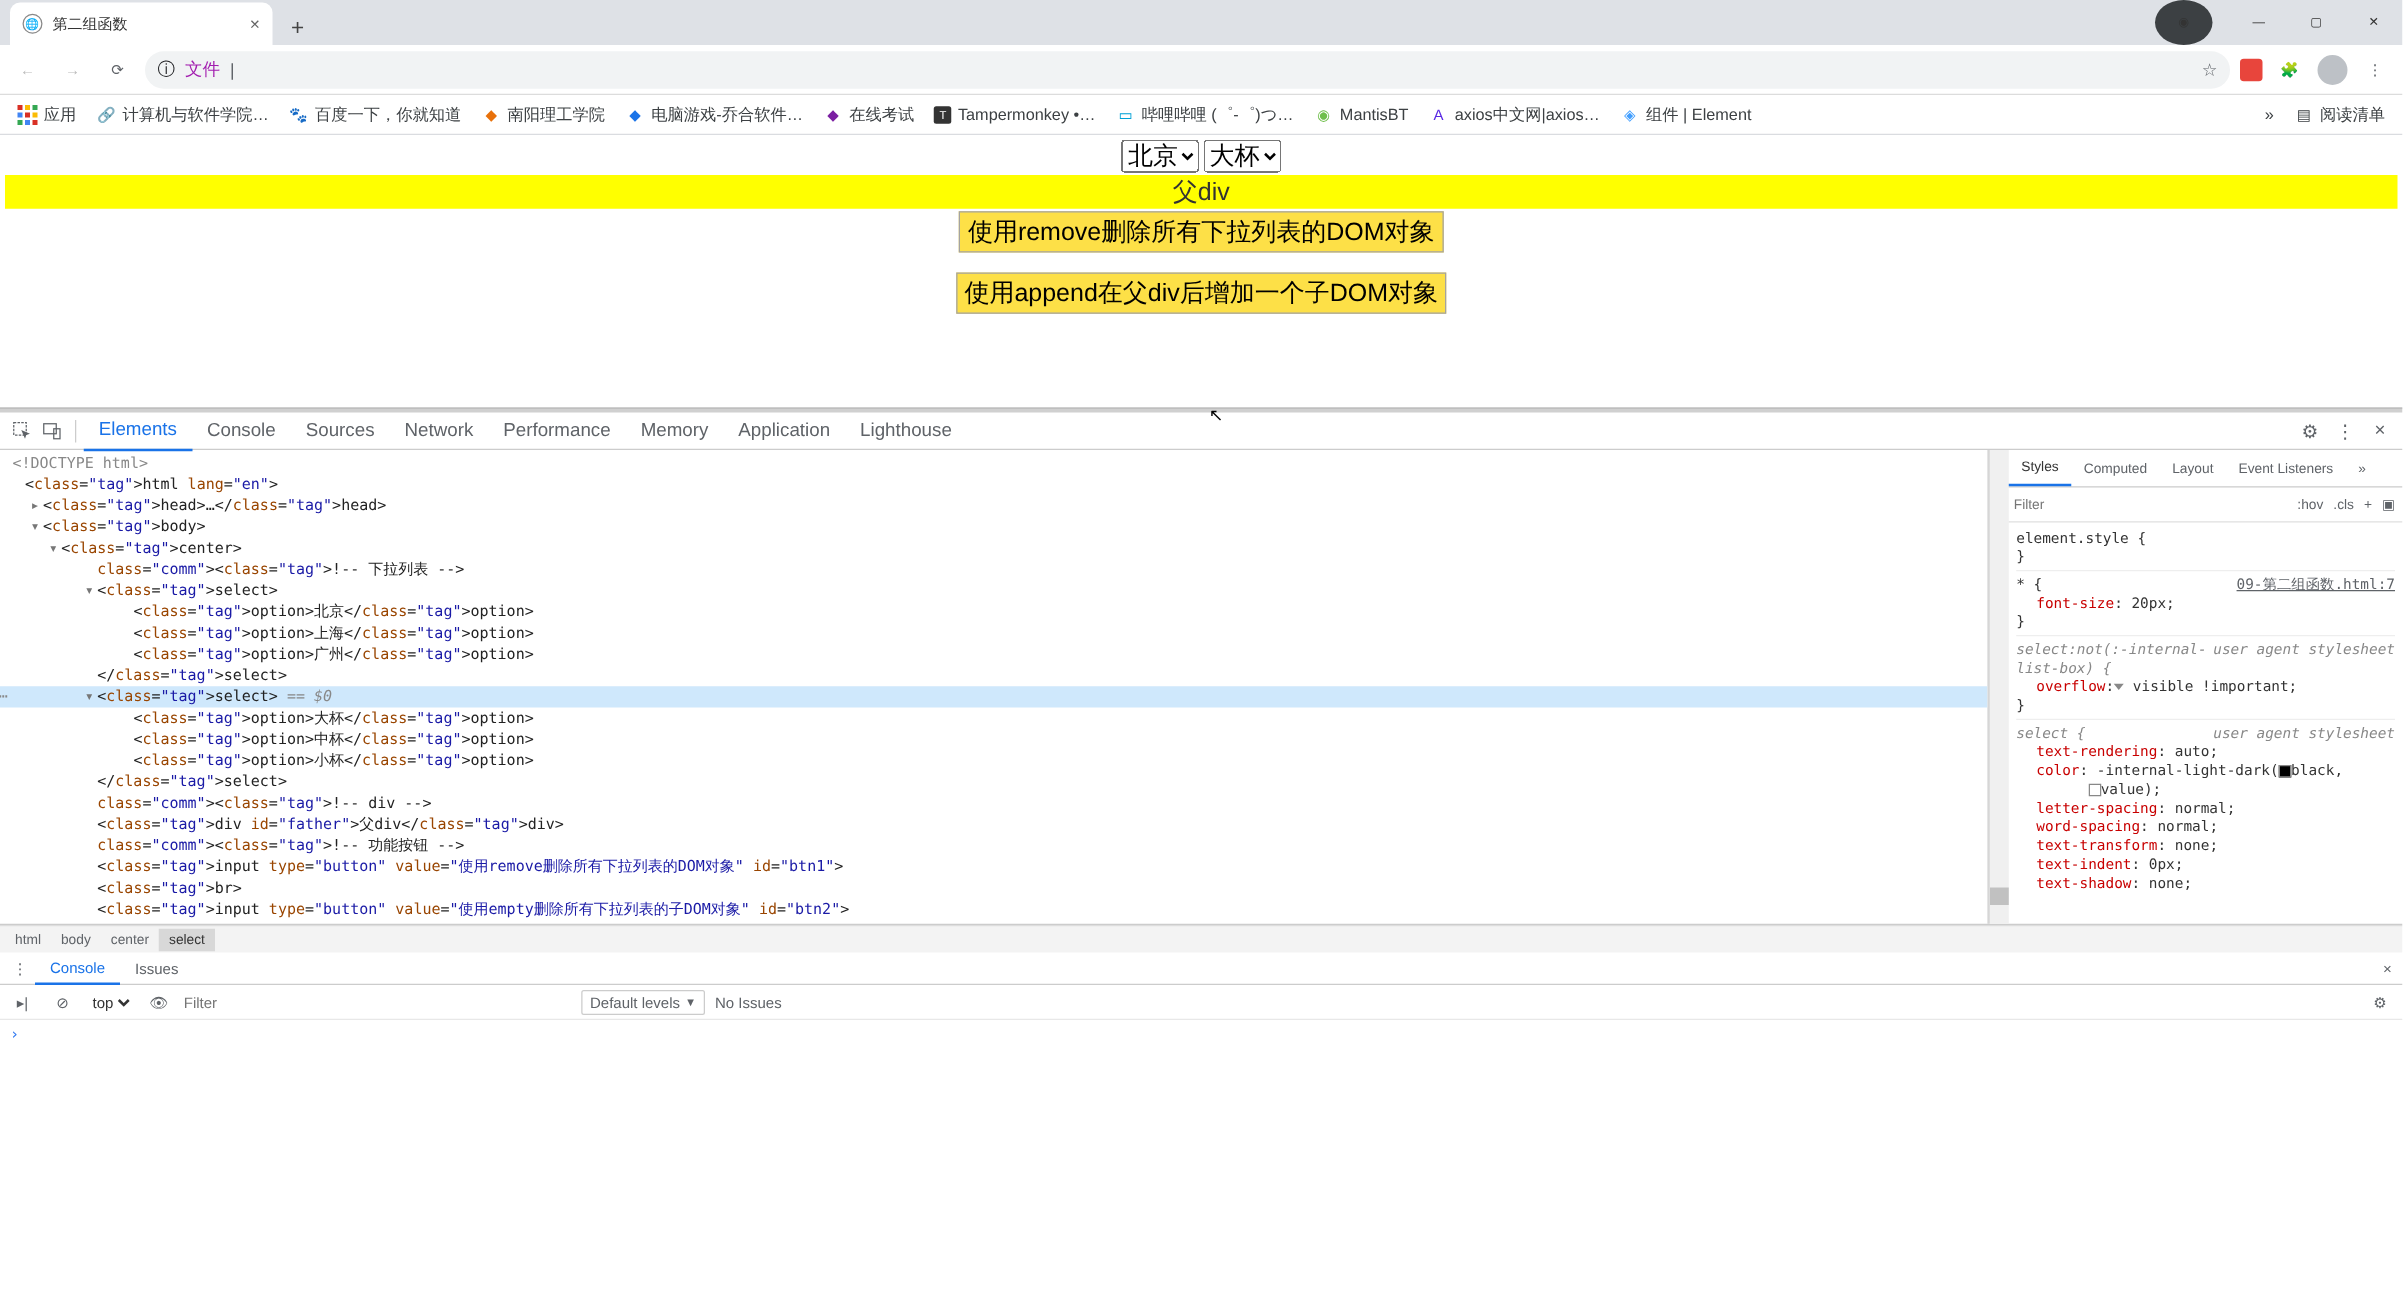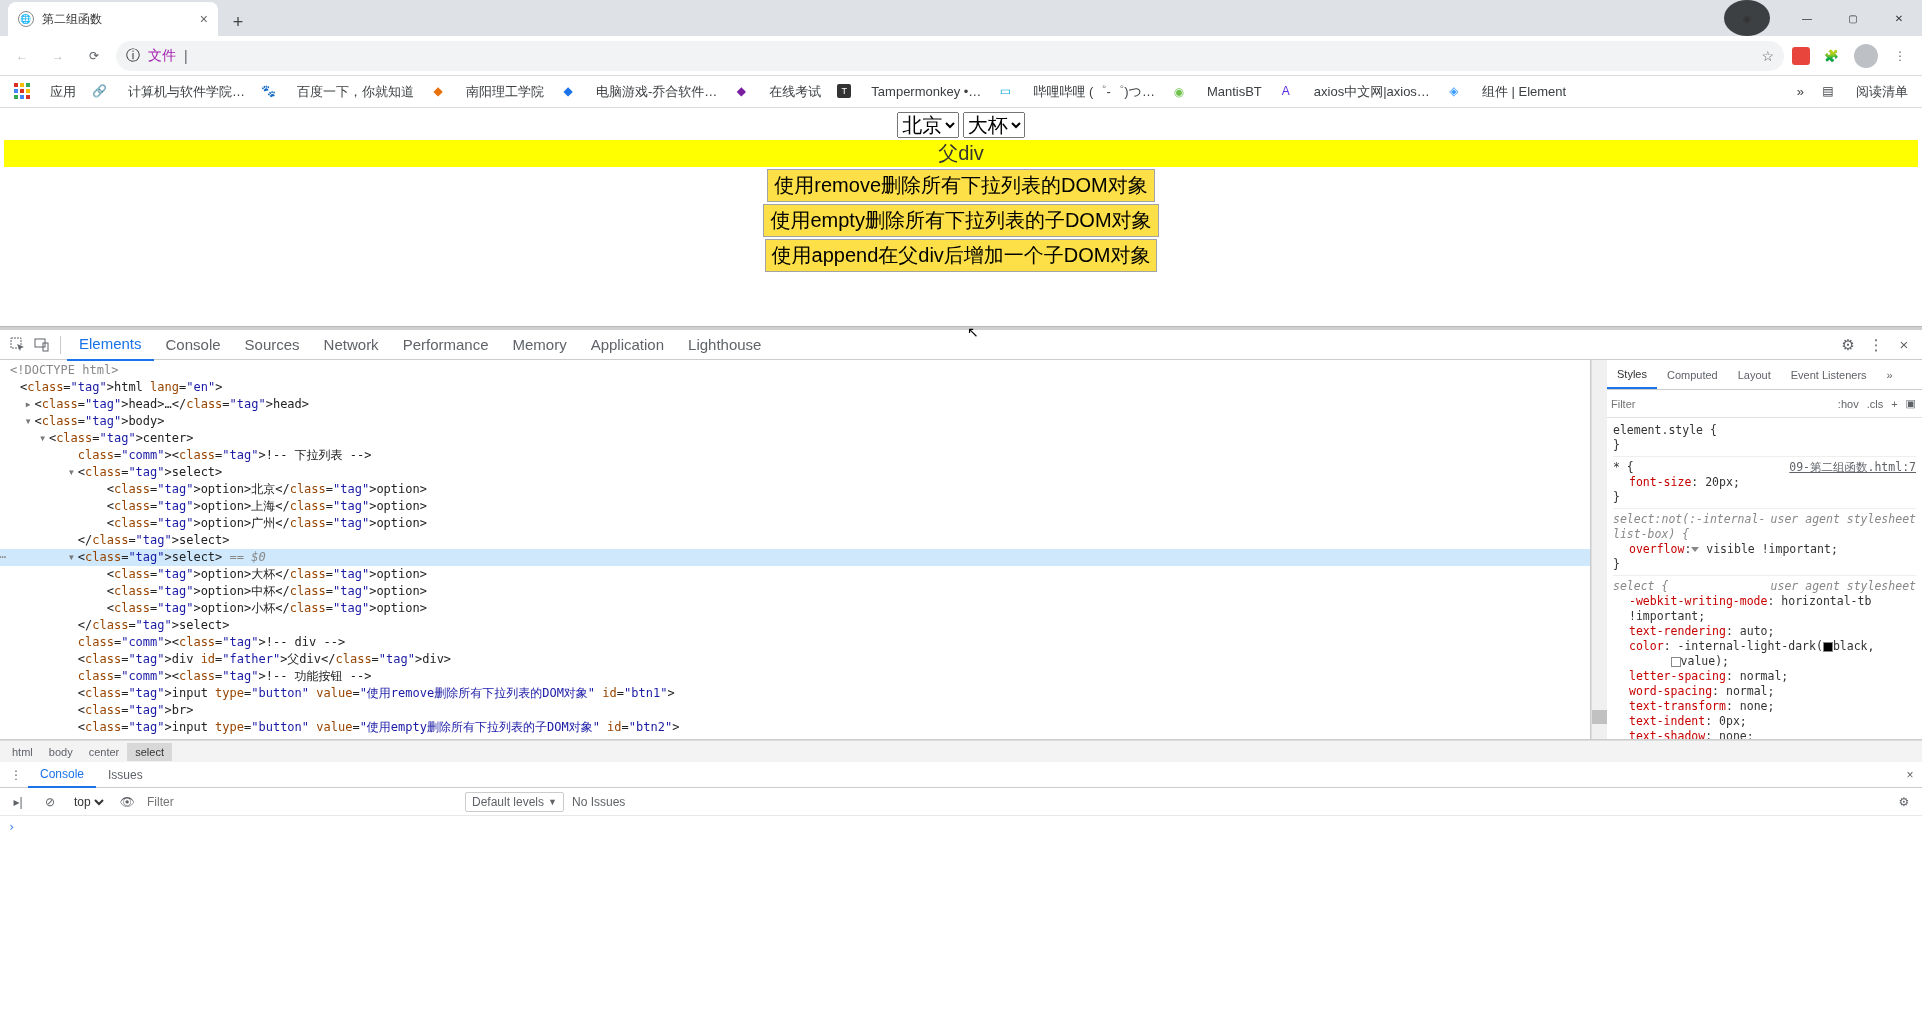--- a/index.html
+++ b/index.html
@@ -20,21 +20,21 @@
   .tbtn { width:28px; height:28px; display:flex; align-items:center; justify-content:center; color:#5f6368; border-radius:50%;}
   .tbtn.disabled{color:#bbb;}
   .urlbox { flex:1; height:30px; background:#f1f3f4; border-radius:15px; display:flex; align-items:center; padding:0 10px; gap:8px; color:#202124; font-size:14px;}
   .url-chip { color:#a21caf; font-size:14px;}
   .url-sep { color:#5f6368;}
   .star { margin-left:auto; color:#5f6368;}
   .ext { width:18px;height:18px;background:#e8453c;border-radius:3px;}
 
   
   .bookbar { height:32px; background:#fff; display:flex; align-items:center; padding:0 8px; gap:4px; border-bottom:1px solid #dadce0; font-size:13px; color:#3c4043;}
-  .bookbar .bm { display:flex; align-items:flex-start; gap:20px; padding:4px 6px; border-radius:4px; white-space:nowrap;}
+  .bookbar .bm { display:flex; align-items:center; gap:5px; padding:4px 6px; border-radius:4px; white-space:nowrap;}
   .bm .ic { width:16px; height:16px; display:flex; align-items:center; justify-content:center; font-size:12px;}
   .bookbar .spacer { flex:1; }
   .appgrid { display:grid; grid-template-columns:repeat(3,4px); grid-template-rows:repeat(3,4px); gap:2px;}
   .appgrid span{background:#d93025;width:4px;height:4px;}
   .appgrid span:nth-child(2){background:#fbbc04;} .appgrid span:nth-child(3){background:#34a853;} .appgrid span:nth-child(4){background:#4285f4;}
   .appgrid span:nth-child(5){background:#d93025;} .appgrid span:nth-child(6){background:#fbbc04;} .appgrid span:nth-child(7){background:#34a853;}
   .appgrid span:nth-child(8){background:#4285f4;} .appgrid span:nth-child(9){background:#d93025;}
 
   
   .page { padding:4px; text-align:center; }
@@ -189,21 +189,21 @@
       <span>阅读清单</span>
     </div>
 </div>
 
 <div class="page" style="position:relative;height:218px;">
   <center>
     <select id="sel1"><option>北京</option><option>上海</option><option>广州</option></select>
     <select id="sel2"><option>大杯</option><option>中杯</option><option>小杯</option></select>
     <div class="father">父div</div>
     <input type="button" value="使用remove删除所有下拉列表的DOM对象" style=""><br>
-    <input type="button" value="使用empty删除所有下拉列表的子DOM对象" style=""><br>
+    <br>
     <input type="button" value="使用append在父div后增加一个子DOM对象" style="">
   </center>
   <span class="cursor-ptr" style="left:967px;top:216px;">↖</span>
 </div>
 
 <div class="splitter"></div>
 
 <div class="devtools">
   <div class="dt-tabs">
     <div class="dt-icnbtn">
@@ -293,21 +293,20 @@
         </div>
         <div class="rule">
           <span class="uagent">user agent stylesheet</span>
           <span class="selr" style="font-style:italic;color:#888">select:not(:-internal-list-box) {</span><br>
           <div class="prop"><span class="pn">overflow</span>:<span class="tri"></span> <span class="pv">visible !important</span>;</div>
           <span>}</span>
         </div>
         <div class="rule" style="border-bottom:none;">
           <span class="uagent">user agent stylesheet</span>
           <span class="selr" style="font-style:italic;color:#888">select {</span><br>
-          <div class="prop"><span class="pn">-webkit-writing-mode</span>: <span class="pv">horizontal-tb !important</span>;</div>
           <div class="prop"><span class="pn">text-rendering</span>: <span class="pv">auto</span>;</div>
           <div class="prop"><span class="pn">color</span>: <span class="pv">-internal-light-dark(</span><span class="swatch"></span><span class="pv">black</span>,<br>&nbsp;&nbsp;&nbsp;&nbsp;&nbsp;&nbsp;<span class="swatch" style="background:#fff"></span><span class="pv">value)</span>;</div>
           <div class="prop"><span class="pn">letter-spacing</span>: <span class="pv">normal</span>;</div>
           <div class="prop"><span class="pn">word-spacing</span>: <span class="pv">normal</span>;</div>
           <div class="prop"><span class="pn">text-transform</span>: <span class="pv">none</span>;</div>
           <div class="prop"><span class="pn">text-indent</span>: <span class="pv">0px</span>;</div>
           <div class="prop"><span class="pn">text-shadow</span>: <span class="pv">none</span>;</div>
           
           
         </div>

